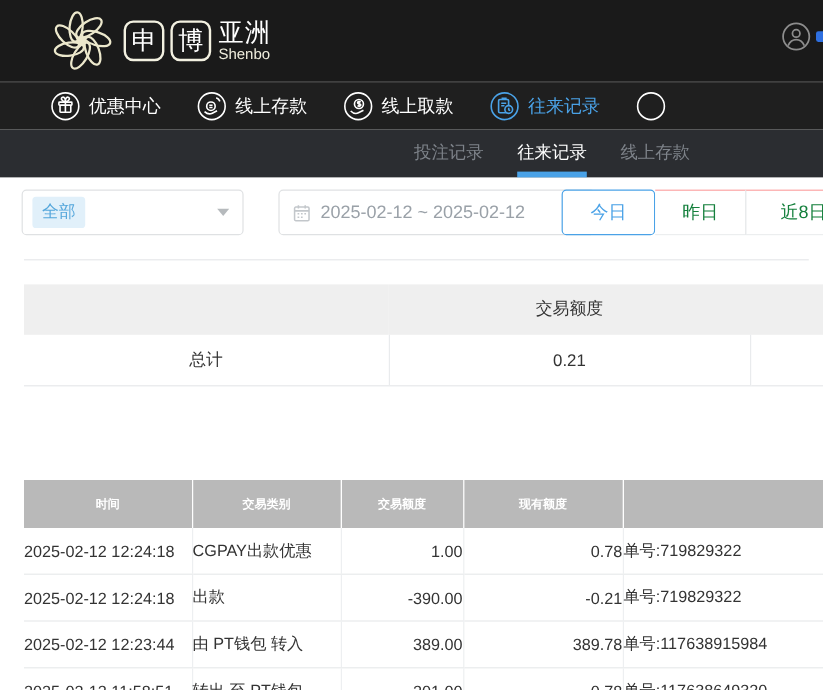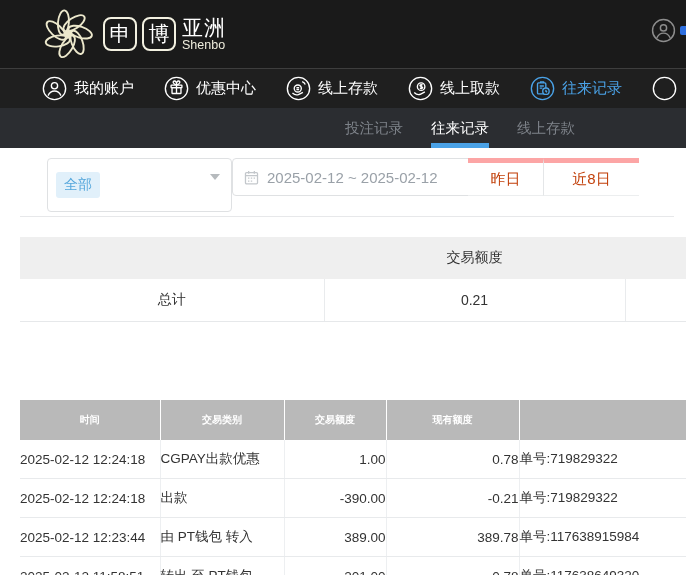--- a/index.html
+++ b/index.html
@@ -26,34 +26,34 @@
   .nav-item{display:flex;align-items:center;gap:7px;color:#fff;font-size:15px;cursor:pointer;white-space:nowrap;}
   .nav-item svg{width:25px;height:25px;display:block;}
   .nav-item.active{color:#4aa2e7;}
   
   .sub-nav{height:40px;background:#2b2d31;display:flex;padding-left:345px;gap:28px;font-family:Liberation Serif, serif;}
   .tab{position:relative;color:#7e838a;font-size:14.5px;line-height:40px;cursor:pointer;white-space:nowrap;}
   .tab.active{color:#fff;}
   .tab.active::after{content:"";position:absolute;left:0;right:0;bottom:0;height:5px;background:#4aa2e7;}
   
   .filter-bar{position:relative;height:62px;background:#fff;}
-  .select-box{position:absolute;left:47px;top:10px;width:185px;height:54px;box-sizing:border-box;
+  .select-box{position:absolute;left:18px;top:10px;width:185px;height:38px;box-sizing:border-box;
     border:1px solid #dfe1e3;border-radius:4px;display:flex;align-items:center;cursor:pointer;background:#fff;}
   .chip{margin-left:8px;background:#e1f0fa;color:#54a6db;font-size:14px;padding:4px 8px;border-radius:3px;}
   .caret{position:absolute;right:11px;top:15px;width:0;height:0;
     border-left:5px solid transparent;border-right:5px solid transparent;border-top:6px solid #b6babd;}
   .date-box{position:absolute;left:232px;top:10px;width:264px;height:38px;box-sizing:border-box;
     border:1px solid #dfe1e3;border-radius:4px;display:flex;align-items:center;cursor:pointer;background:#fff;}
   .date-box svg{width:17px;height:17px;margin:0 7px 0 10px;color:#c3c7cb;}
   .date-text{color:#9aa1a8;font-size:15px;white-space:nowrap;}
   .quick-group{position:absolute;left:468px;top:10px;display:flex;}
   .qbtn{height:38px;box-sizing:border-box;display:flex;align-items:center;justify-content:center;
     font-size:15px;background:#fff;cursor:pointer;}
   .qbtn.active{width:78px;border:1px solid #4aa2e7;border-radius:4px;color:#4aa2e7;}
-  .qbtn.plain{width:75px;border-top:5px solid #fca5a5;border-bottom:1px solid #eceeef;color:#c2410c;}
+  .qbtn.plain{width:75px;border-top:1px solid #fca5a5;border-bottom:1px solid #eceeef;color:#15803d;}
   .qbtn.plain + .qbtn.plain{border-left:1px solid #e4e6e8;}
   .qbtn.last{width:96px;}
   .divider{margin:6px 12px 0 20px;border-top:1px solid #e7e8ea;}
   
   table{border-collapse:collapse;table-layout:fixed;margin-left:20px;}
   .summary-table{width:850px;margin-top:20px;font-size:14px;color:#333;}
   .summary-table td{height:40px;text-align:center;}
   .sum-head td{background:#efefef;}
   .sum-row td{border-bottom:1px solid #e6e8ea;}
   .sum-row td + td{border-left:1px solid #e9ebed;}
@@ -113,28 +113,20 @@
       <path d="M5.5 19.2c1.5-3.1 4-4.7 6.5-4.7s5 1.6 6.5 4.7"></path>
     </svg>
   </div>
   <div class="badge-sliver"></div>
 </div>
 
 <div class="main-nav">
   <div class="nav-item">
     <svg viewBox="0 0 24 24" fill="none" stroke="currentColor" stroke-width="1.3">
       <circle cx="12" cy="12" r="10.7"></circle>
-        <circle cx="12" cy="9.3" r="3"></circle>
-      <path d="M5.8 18.8c1.4-2.9 3.8-4.4 6.2-4.4s4.8 1.5 6.2 4.4"></path>
-    </svg>
-    <span>我的账户</span>
-  </div>
-  <div class="nav-item">
-    <svg viewBox="0 0 24 24" fill="none" stroke="currentColor" stroke-width="1.3">
-      <circle cx="12" cy="12" r="10.7"></circle>
       <rect x="6.8" y="8.7" width="10.4" height="2.5" rx="0.5"></rect>
       <rect x="7.7" y="11.2" width="8.6" height="5.6" rx="0.5"></rect>
       <line x1="12" y1="8.7" x2="12" y2="16.8"></line>
       <path d="M12 8.5c-3-.2-4.2-3.2-2.2-3.7 1.5-.4 2.4 1.7 2.2 3.7zm0 0c3-.2 4.2-3.2 2.2-3.7-1.5-.4-2.4 1.7-2.2 3.7z"></path>
     </svg>
     <span>优惠中心</span>
   </div>
   <div class="nav-item">
     <svg viewBox="0 0 24 24" fill="none" stroke="currentColor" stroke-width="1.3">
       <circle cx="12" cy="12" r="10.7"></circle>
@@ -185,20 +177,21 @@
   </div>
   <div class="date-box">
     <svg viewBox="0 0 24 24" fill="none" stroke="currentColor" stroke-width="1.8">
       <rect x="3.5" y="5" width="17" height="16" rx="1.5"></rect>
       <path d="M3.5 9.5h17M8 2.8v4M16 2.8v4"></path>
       <path d="M7 13h2M11 13h2M15 13h2M7 17h2M11 17h2"></path>
     </svg>
     <span class="date-text">2025-02-12 ~ 2025-02-12</span>
   </div>
   <div class="quick-group">
+    <div class="qbtn active">今日</div>
     <div class="qbtn plain">昨日</div>
     <div class="qbtn plain last">近8日</div>
   </div>
 </div>
 
 <div class="divider"></div>
 
 <table class="summary-table">
   <colgroup>
       <col style="width:304px">

